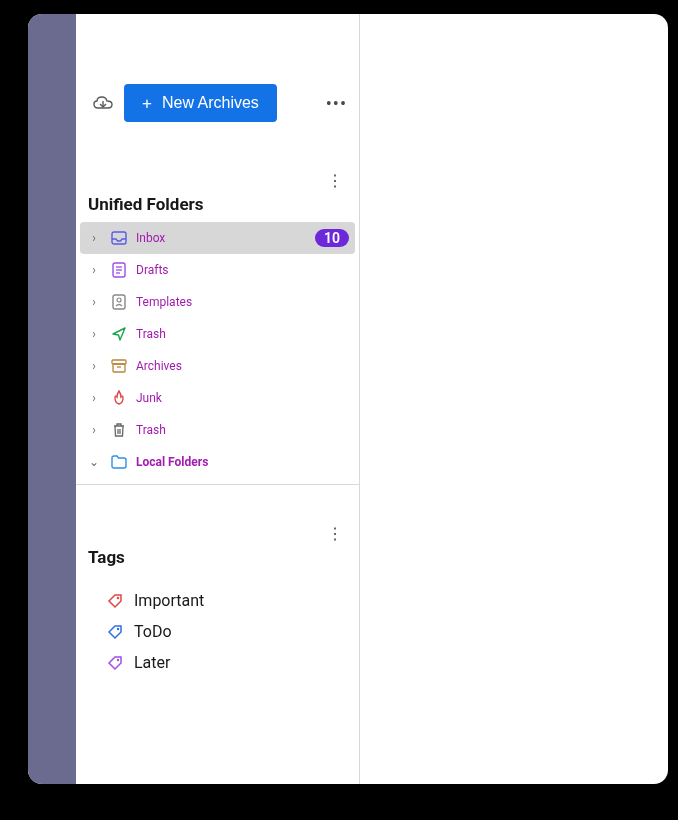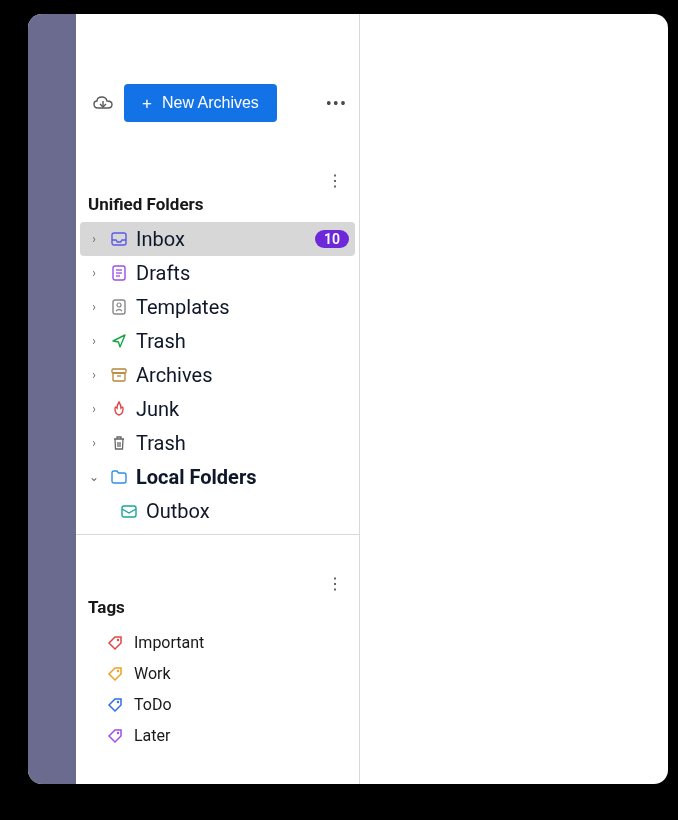--- a/index.html
+++ b/index.html
@@ -106,39 +106,39 @@
   text-align: center;
 }
 .icon {
   width: 18px;
   height: 18px;
   display: flex;
   align-items: center;
   justify-content: center;
 }
 .folder-label {
-  font-size: 20px;
-  color: #0f172a;
+  font-size: 12px;
+  color: #a21caf;
 }
 .folder-label.bold { font-weight: 700; }
 .badge {
   background: #6d28d9;
   color: #fff;
   border-radius: 12px;
   padding: 1px 9px;
   font-size: 14px;
   font-weight: 600;
 }
 .folder-item.child { padding-left: 44px; }
 .divider {
   border-top: 1px solid #d8d8d8;
   margin-top: 6px;
 }
 .tags-section .section-header { padding-top: 14px; }
-.tags-list { display: flex; flex-direction: column; padding-top: 2px; }
+.tags-list { display: flex; flex-direction: column; padding-top: 2px; margin-top: 8px; }
 .tag-item {
   display: flex;
   align-items: center;
   padding: 5px 10px 5px 30px;
   gap: 10px;
   cursor: pointer;
   min-height: 31px;
 }
 .tag-label { font-size: 16px; color: #1a1a1a; }
 .main-pane { flex: 1; }
@@ -259,58 +259,40 @@
       <div class="folder-item">
         <span class="chevron">⌄</span>
         <span class="icon">
           <svg width="16" height="14" viewBox="0 0 16 14">
               <path d="M1 3 Q1 1 3 1 L6 1 L7.5 3 L13 3 Q15 3 15 5 L15 11 Q15 13 13 13 L3 13 Q1 13 1 11 Z" fill="none" stroke="#2f8fe8" stroke-width="1.4"></path>
             </svg>
         </span>
         <span class="folder-label bold">Local Folders</span>
       </div>
 
-      <div class="folder-item child">
-        <span class="icon">
-          <svg width="16" height="14" viewBox="0 0 16 14">
-              <rect x="1" y="2" width="14" height="11" rx="2" fill="none" stroke="#1aa69a" stroke-width="1.4"></rect>
-              <path d="M1 5 L8 9 L15 5" fill="none" stroke="#1aa69a" stroke-width="1.4"></path>
-            </svg>
-        </span>
-        <span class="folder-label">Outbox</span>
-      </div>
 
     </div>
 
     <div class="divider"></div>
 
     <div class="tags-section">
       <div class="section-header">
         <span class="section-title">Tags</span>
         <span class="spacer"></span>
         <span class="vmore">⋮</span>
       </div>
       <div class="tags-list">
         <div class="tag-item">
           <span class="icon">
             <svg width="16" height="16" viewBox="0 0 16 16">
                 <path d="M8 2 L14 2 L14 8 L8 14 L2 8 Z" fill="none" stroke="#e04545" stroke-width="1.5"></path>
                 <circle cx="11" cy="5" r="1.2" fill="#e04545"></circle>
               </svg>
           </span>
           <span class="tag-label">Important</span>
-        </div>
-        <div class="tag-item">
-          <span class="icon">
-            <svg width="16" height="16" viewBox="0 0 16 16">
-                <path d="M8 2 L14 2 L14 8 L8 14 L2 8 Z" fill="none" stroke="#f0a020" stroke-width="1.5"></path>
-                <circle cx="11" cy="5" r="1.2" fill="#f0a020"></circle>
-              </svg>
-          </span>
-          <span class="tag-label">Work</span>
         </div>
         <div class="tag-item">
           <span class="icon">
             <svg width="16" height="16" viewBox="0 0 16 16">
                 <path d="M8 2 L14 2 L14 8 L8 14 L2 8 Z" fill="none" stroke="#2f6fe8" stroke-width="1.5"></path>
                 <circle cx="11" cy="5" r="1.2" fill="#2f6fe8"></circle>
               </svg>
           </span>
           <span class="tag-label">ToDo</span>
         </div>

